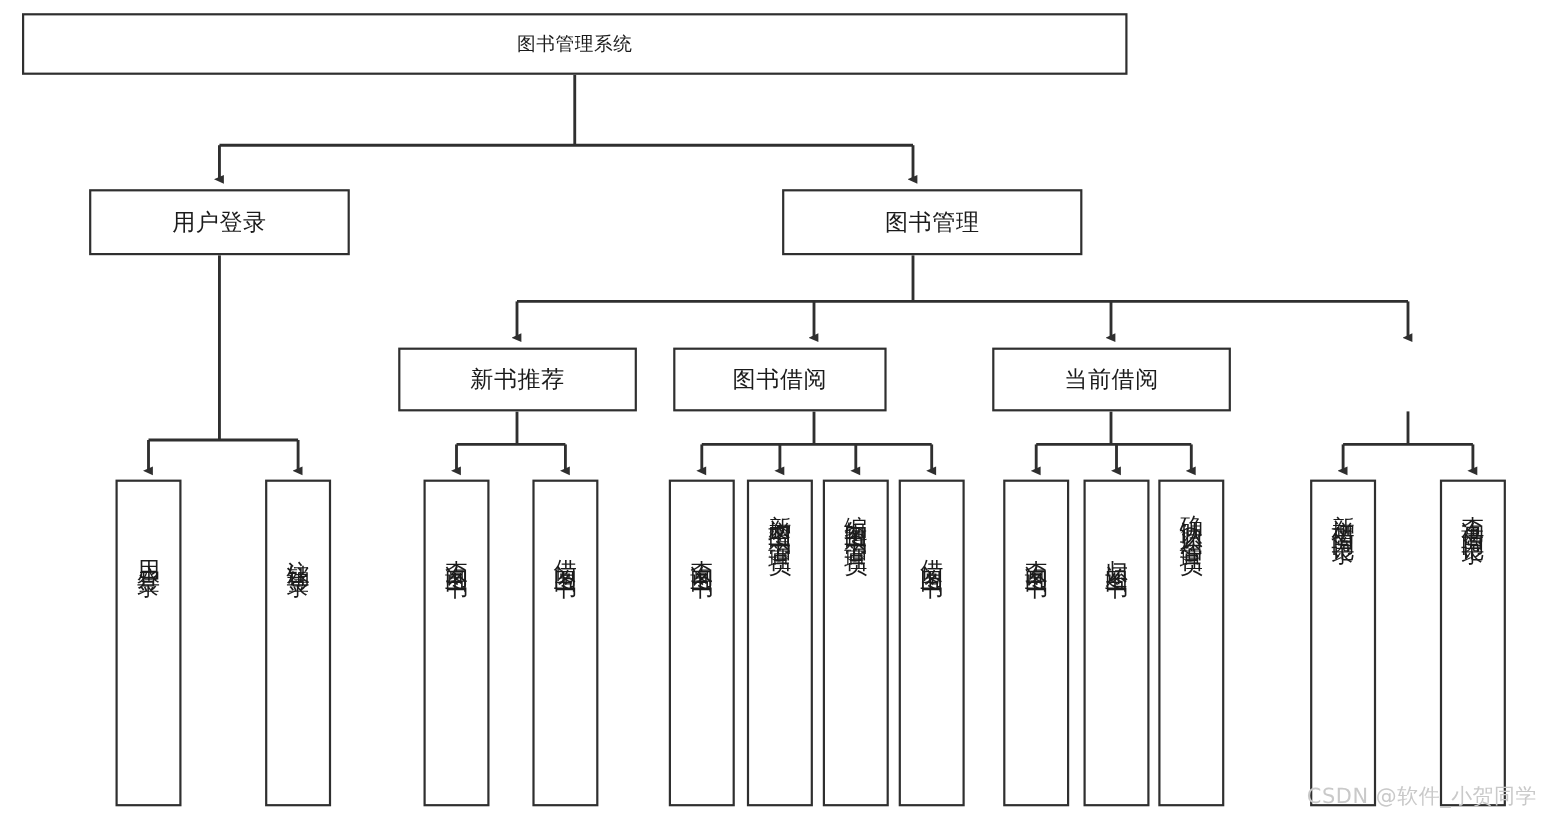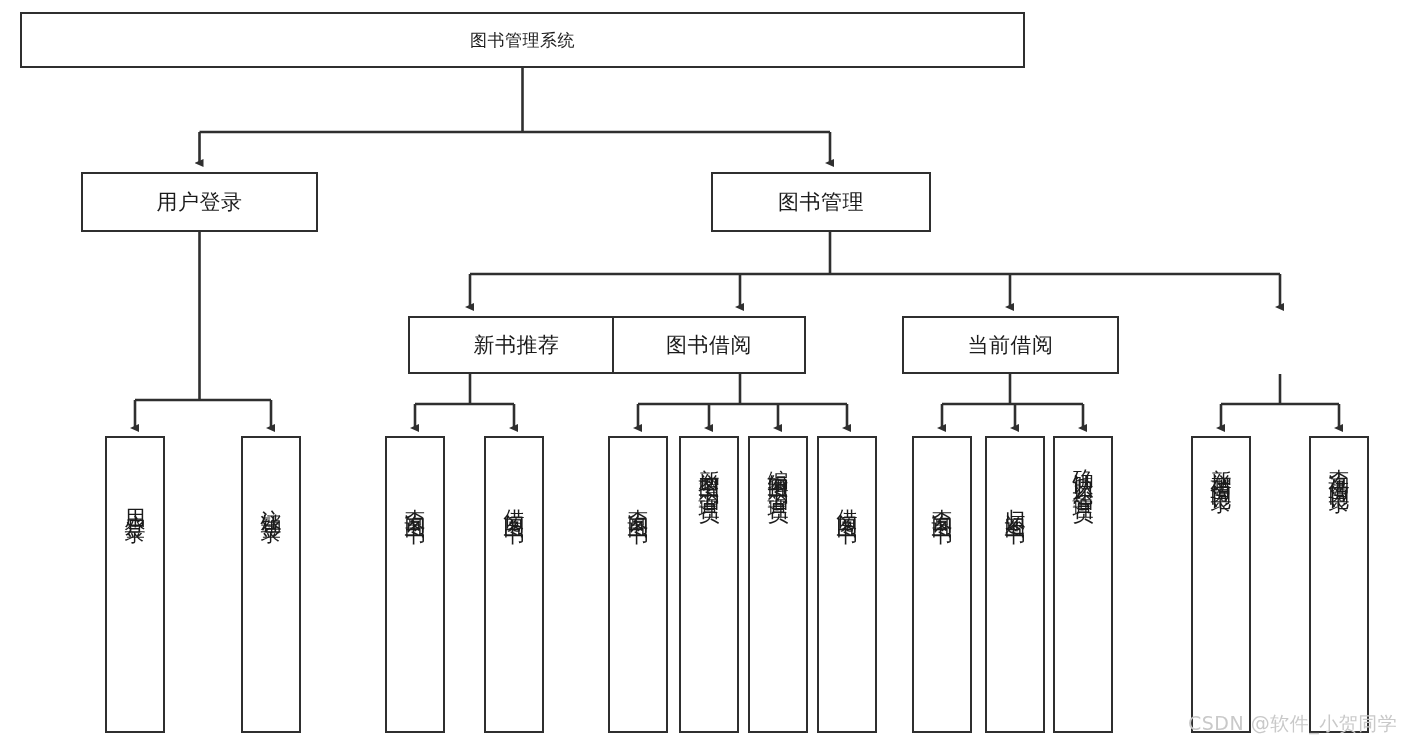--- a/index.html
+++ b/index.html
@@ -136,25 +136,25 @@
     </g>
   </svg>
 
   <div class="node level-0" style="left: 20px; top: 12px; width: 1005px; height: 56px;">
     <span class="label">图书管理系统</span>
   </div>
 
   <div class="node level-1" style="left: 81px; top: 172px; width: 237px; height: 60px;">
     <span class="label">用户登录</span>
   </div>
-  <div class="node level-1" style="left: 711px; top: 172px; width: 220px; height: 60px;">
+  <div class="node level-1" style="left: 711px; top: 172px; width: 273px; height: 60px;">
     <span class="label">图书管理</span>
   </div>
 
-  <div class="node level-2" style="left: 362px; top: 316px; width: 217px; height: 58px; margin-left: 46px;">
+  <div class="node level-2" style="left: 362px; top: 316px; width: 217px; height: 58px;">
     <span class="label">新书推荐</span>
   </div>
   <div class="node level-2" style="left: 612px; top: 316px; width: 194px; height: 58px;">
     <span class="label">图书借阅</span>
   </div>
   <div class="node level-2" style="left: 902px; top: 316px; width: 217px; height: 58px;">
     <span class="label">当前借阅</span>
   </div>
 
   <div class="node leaf" style="left: 105px; top: 436px; width: 60px; height: 297px;">

